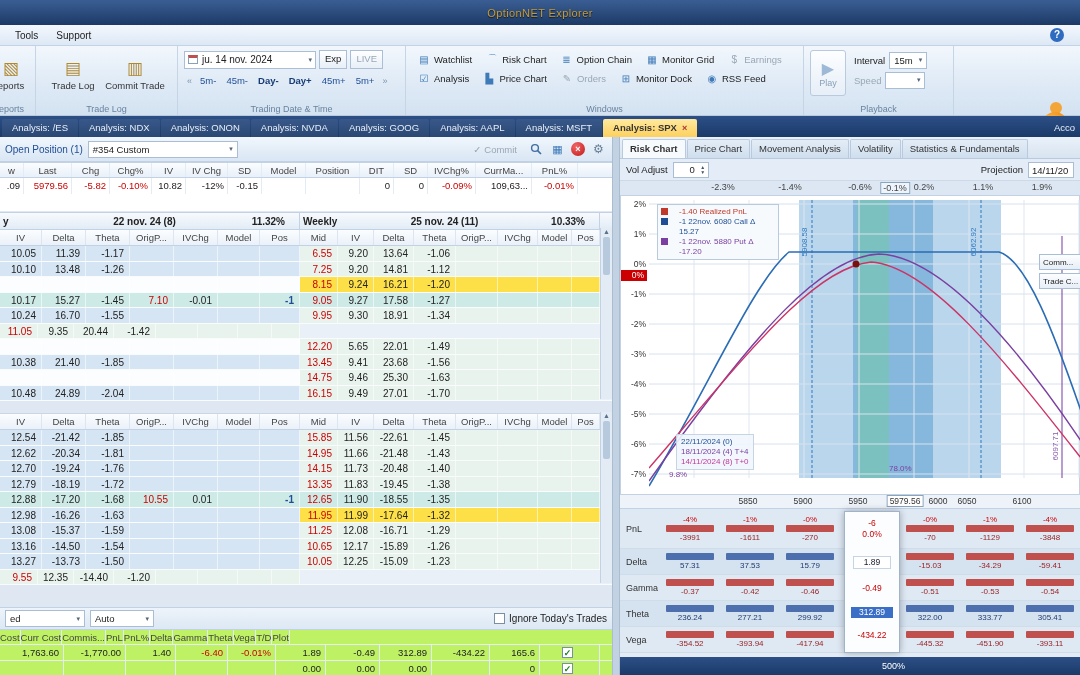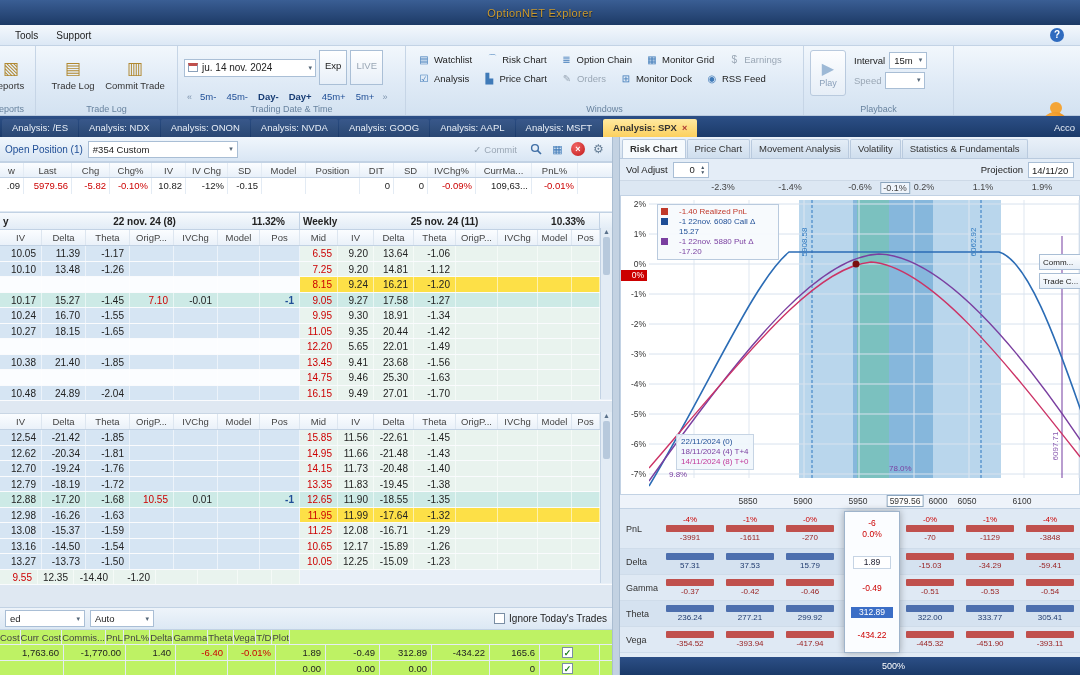--- a/index.html
+++ b/index.html
@@ -16,21 +16,21 @@
   .rgroup{position:relative;height:100%;border-right:1px solid #c6d5e6;padding:4px 6px 14px 6px}
   .rgroup-label{position:absolute;bottom:1px;left:0;right:0;text-align:center;font-size:9px;color:#68839f;white-space:nowrap}
   .reports{width:36px;overflow:hidden}
   .reports .bigbtn{margin-left:-26px}
   .bigbtn{display:inline-flex;flex-direction:column;align-items:center;justify-content:center;width:62px;height:50px;font-size:9.5px;color:#333;border:1px solid transparent;border-radius:3px;text-align:center}
   .bigbtn .bicon{font-size:17px;color:#b08830;margin-bottom:2px;line-height:18px}
   .daterow{display:flex;align-items:center;gap:3px}
   .datebox{display:flex;align-items:center;background:#fff;border:1px solid #aabfd6;height:18px;width:132px;padding:0 3px;font-size:10px}
   .cal{width:10px;height:9px;border:1px solid #8aa0ba;border-top:3px solid #c0504d;margin-right:4px}
   .dd{margin-left:auto;color:#567;font-size:7px}
-  .smallbtn{height:35px;line-height:16px;padding:7px 5px;border:1px solid #aabfd6;background:linear-gradient(#fff,#e7eff8);font-size:9.5px}
+  .smallbtn{height:19px;line-height:16px;padding:0 5px;border:1px solid #aabfd6;background:linear-gradient(#fff,#e7eff8);font-size:9.5px}
   .grayed{color:#9aa7b5}
   .navrow{display:flex;align-items:center;margin-top:5px;font-size:9.5px;color:#1f4e96}
   .navlink{padding:1px 5px}
   .navlink.bold{font-weight:bold;color:#173c74}
   .navarr{color:#7d93ad;padding:0 3px;font-size:9px}
   .wrow{display:flex;gap:2px;margin-bottom:3px}
   .ritem{display:flex;align-items:center;gap:4px;padding:2px 6px;font-size:9.5px;border-radius:2px}
   .ricon{font-size:10px;color:#3f7ab8;width:12px;text-align:center}
   .ritem.dis,.ritem.dis .ricon{color:#9aa7b5}
   .playwrap{display:flex;gap:8px}
@@ -602,29 +602,20 @@
           <span class="cc m3">18.91</span>
           <span class="cc m4">-1.34</span>
           <span class="cc m5"></span>
           <span class="cc m6"></span>
           <span class="cc m7"></span>
           <span class="cc m8"></span>
         </span>
       </div>
 
       <div class="crow">
-        <span class="lhalf">
-          <span class="cc k1">10.27</span>
-          <span class="cc k2">18.15</span>
-          <span class="cc k3">-1.65</span>
-          <span class="cc k4"></span>
-          <span class="cc k5"></span>
-          <span class="cc k6"></span>
-          <span class="cc k7"></span>
-        </span>
         <span class="rhalf">
           <span class="cc m1">11.05</span>
           <span class="cc m2">9.35</span>
           <span class="cc m3">20.44</span>
           <span class="cc m4">-1.42</span>
           <span class="cc m5"></span>
           <span class="cc m6"></span>
           <span class="cc m7"></span>
           <span class="cc m8"></span>
         </span>

